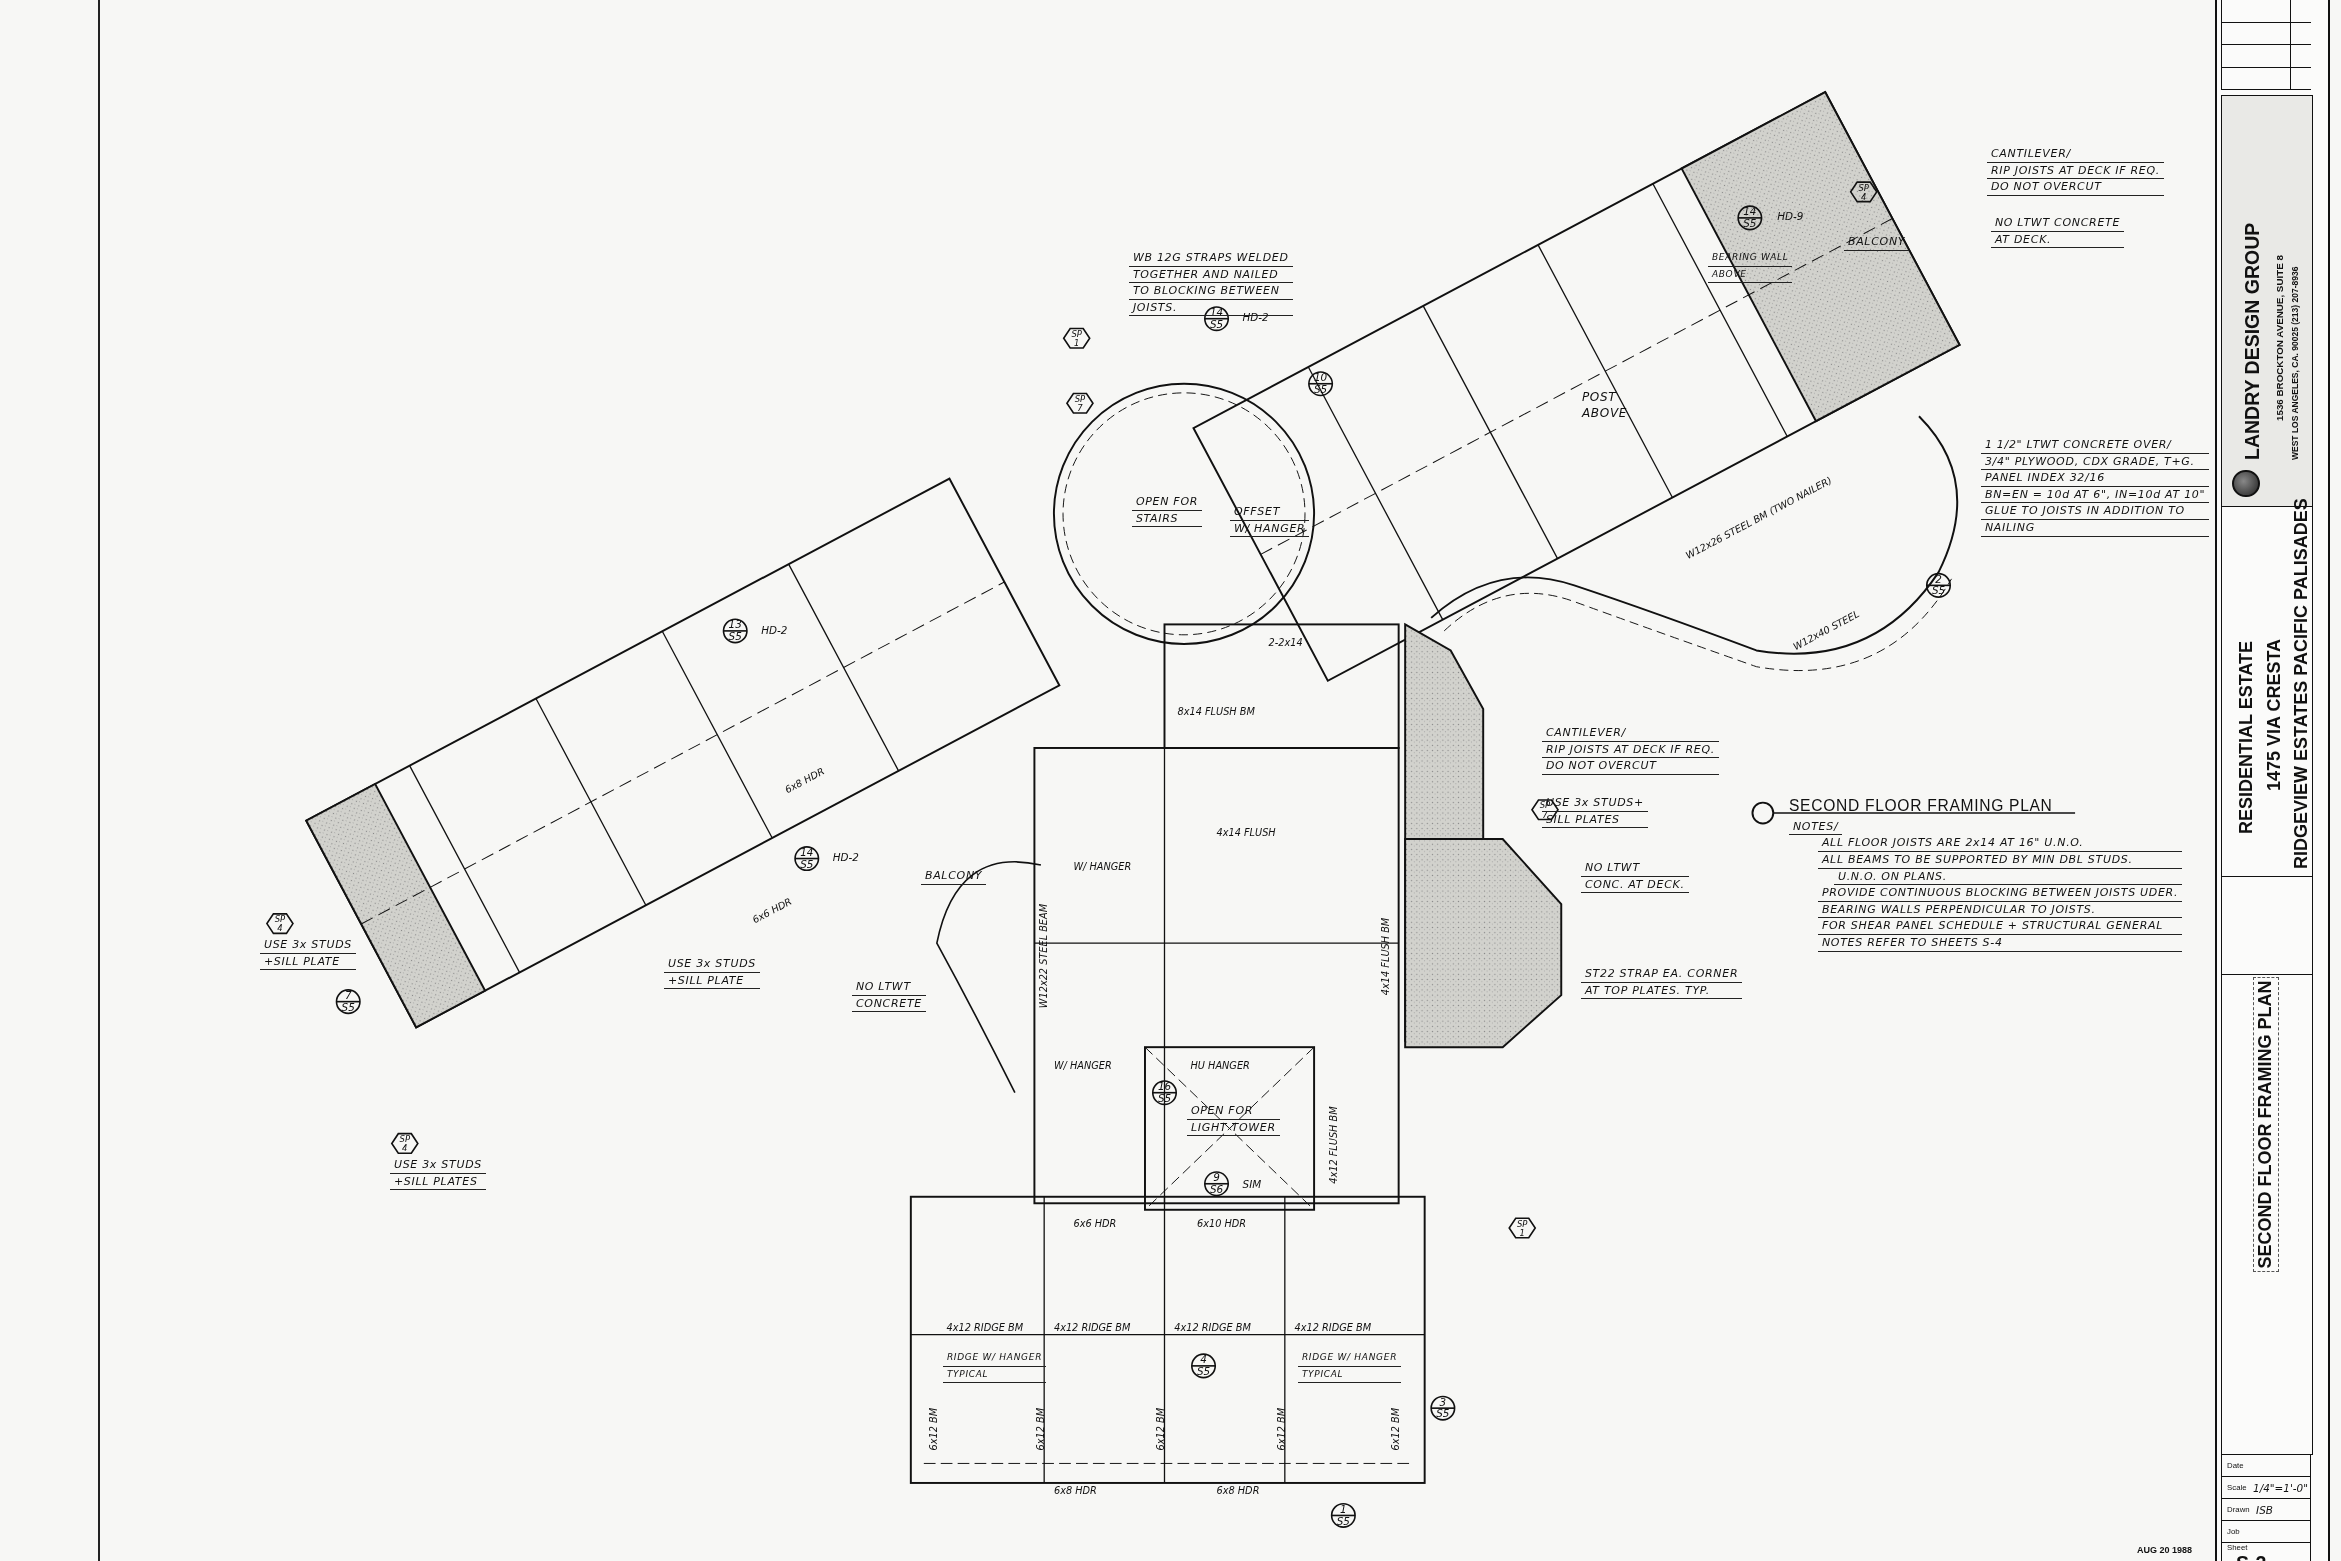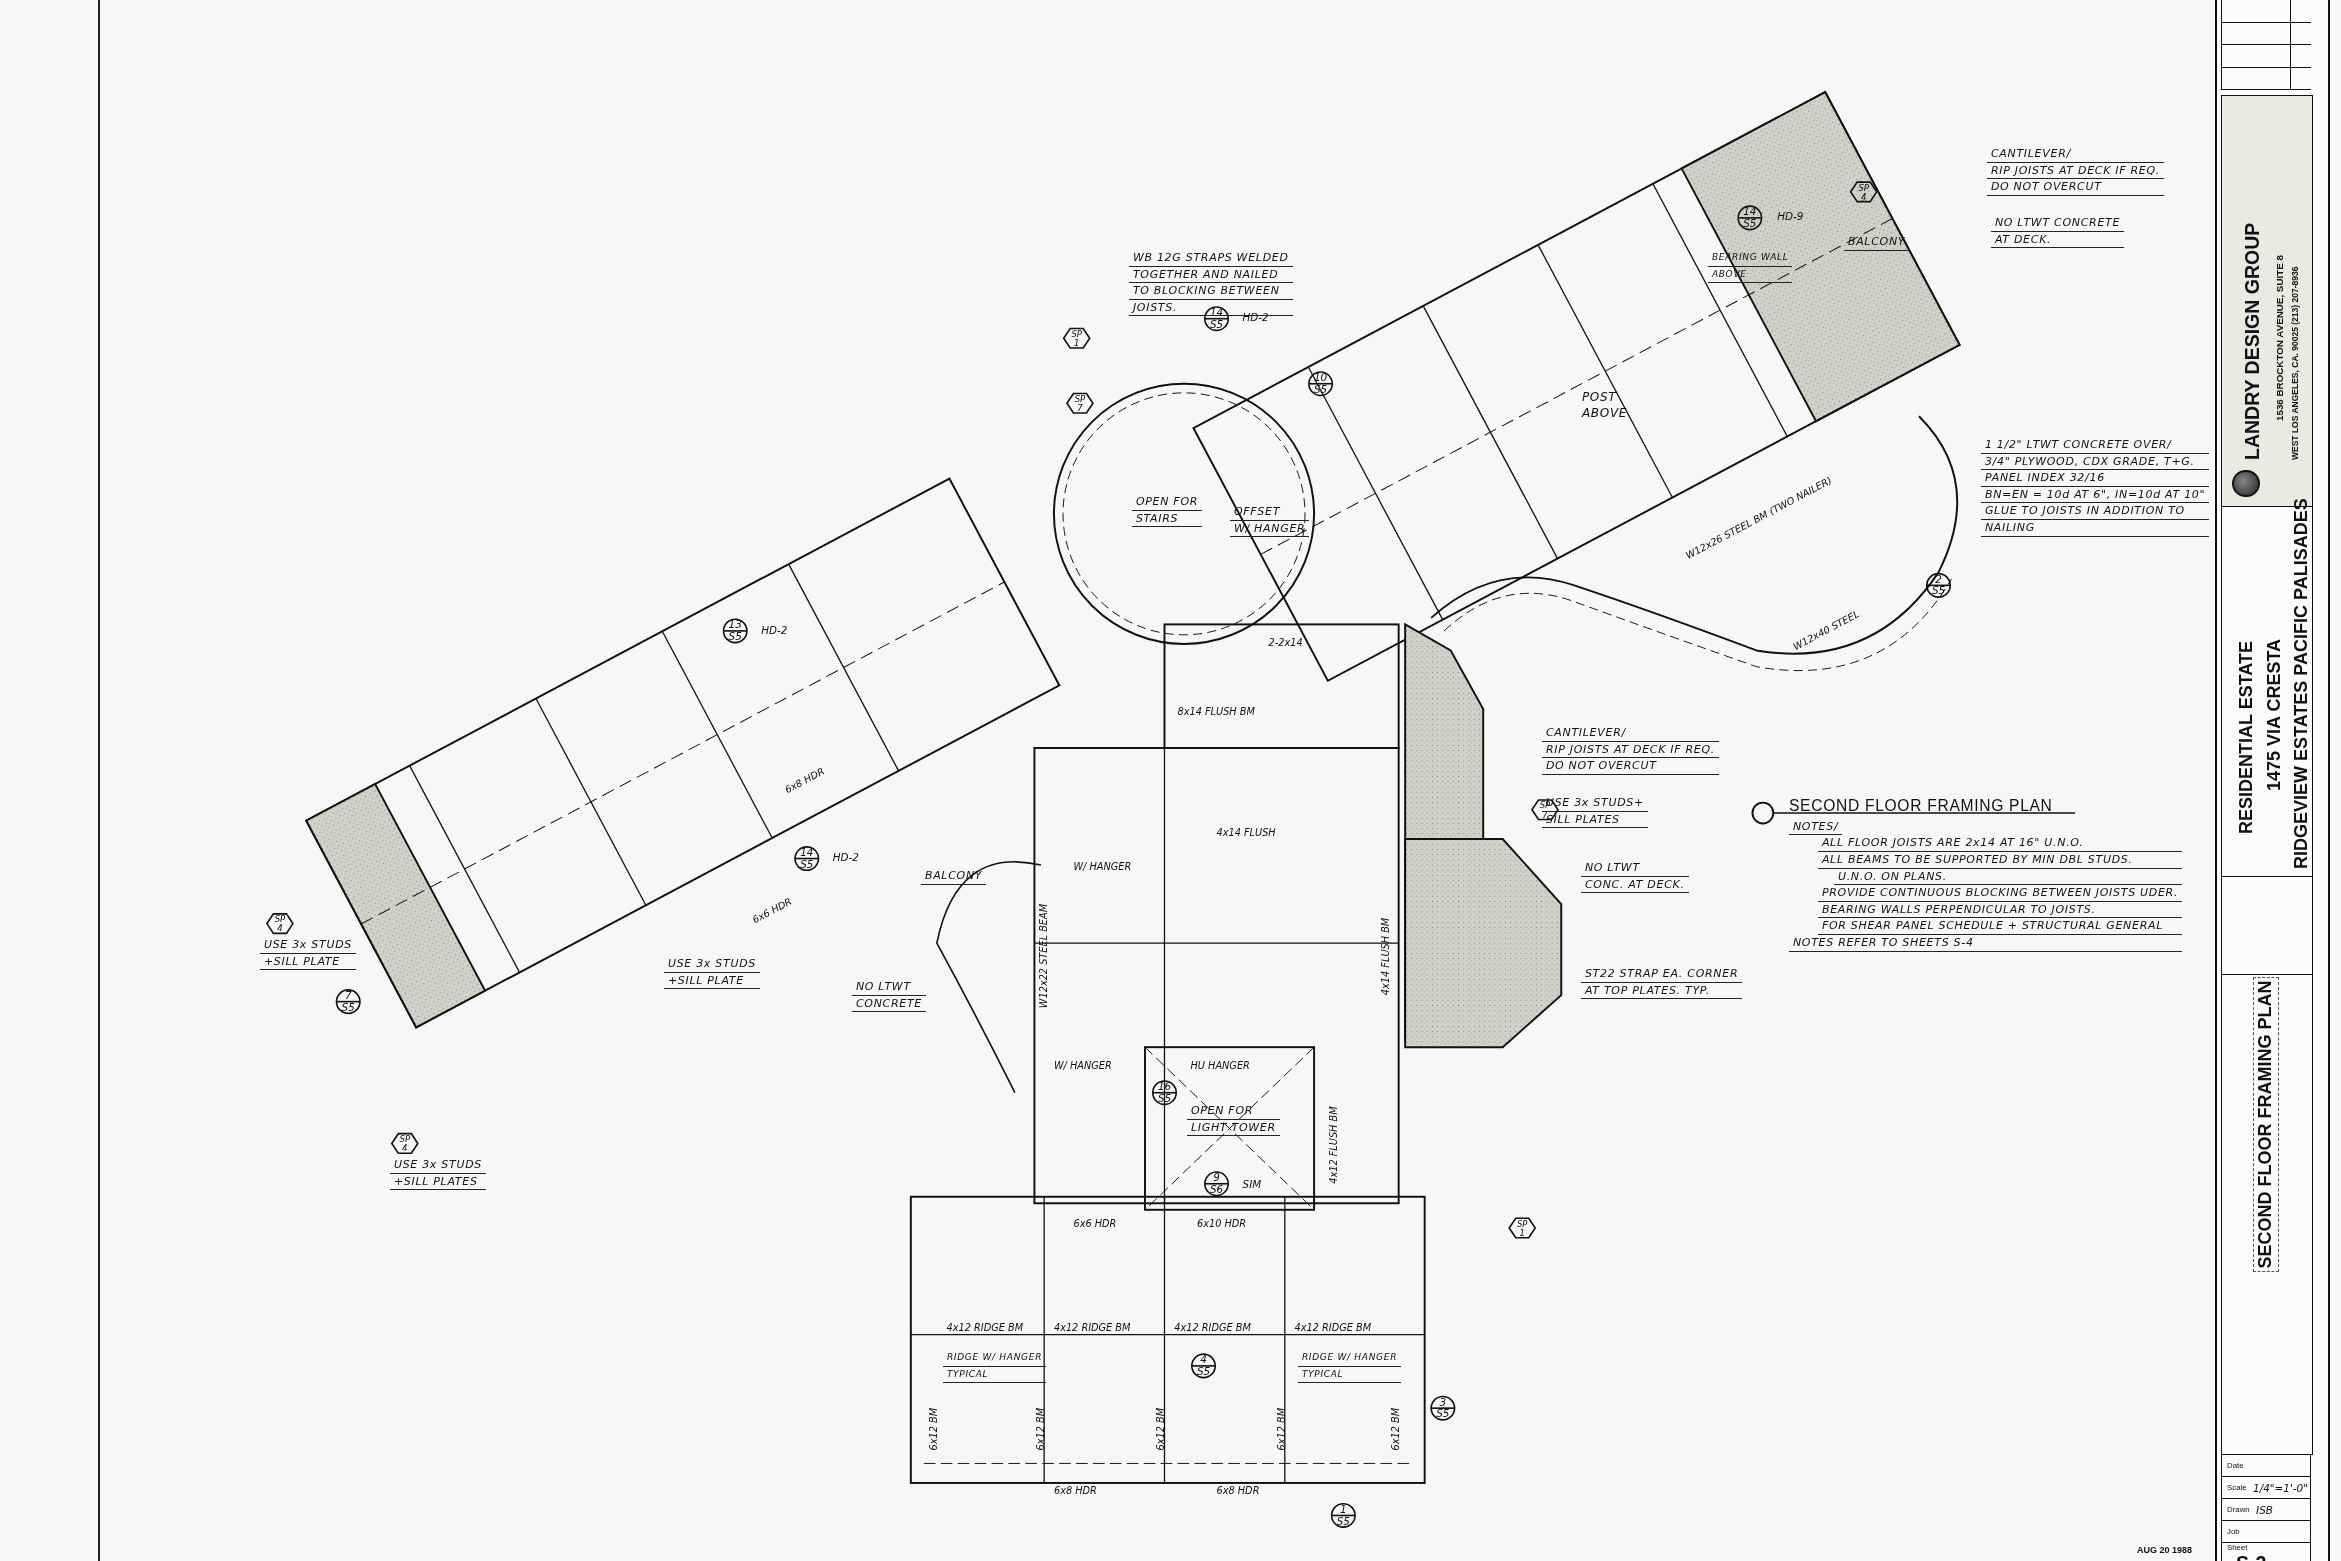--- a/index.html
+++ b/index.html
@@ -331,21 +331,21 @@
   <div style="position:absolute;left:1789px;top:797px;">
     <div style="font-size:15.6px;letter-spacing:0.7px;">SECOND FLOOR FRAMING PLAN</div>
     <div class="note" style="position:static;margin-top:3.9px;">
       <div style="display:inline-block;">NOTES/</div>
       <div style="margin-left:29px;">ALL FLOOR JOISTS ARE 2x14 AT 16" U.N.O.</div>
       <div style="margin-left:29px;">ALL BEAMS TO BE SUPPORTED BY MIN DBL STUDS.</div>
       <div style="margin-left:45px;">U.N.O. ON PLANS.</div>
       <div style="margin-left:29px;">PROVIDE CONTINUOUS BLOCKING BETWEEN JOISTS UDER.</div>
       <div style="margin-left:29px;font-style:italic;">BEARING WALLS PERPENDICULAR TO JOISTS.</div>
       <div style="margin-left:29px;">FOR SHEAR PANEL SCHEDULE + STRUCTURAL GENERAL</div>
-      <div style="">NOTES REFER TO SHEETS S-4</div>
+      <div style="margin-left:29px;">NOTES REFER TO SHEETS S-4</div>
     </div>
   </div>
 
   <div class="stamp" style="left:2137px;">AUG 20 1988</div>
 
   <div class="tb">
     <div class="tb-rev">
       <div class="row">
           <div class="a"></div>
           <div class="b"></div>

